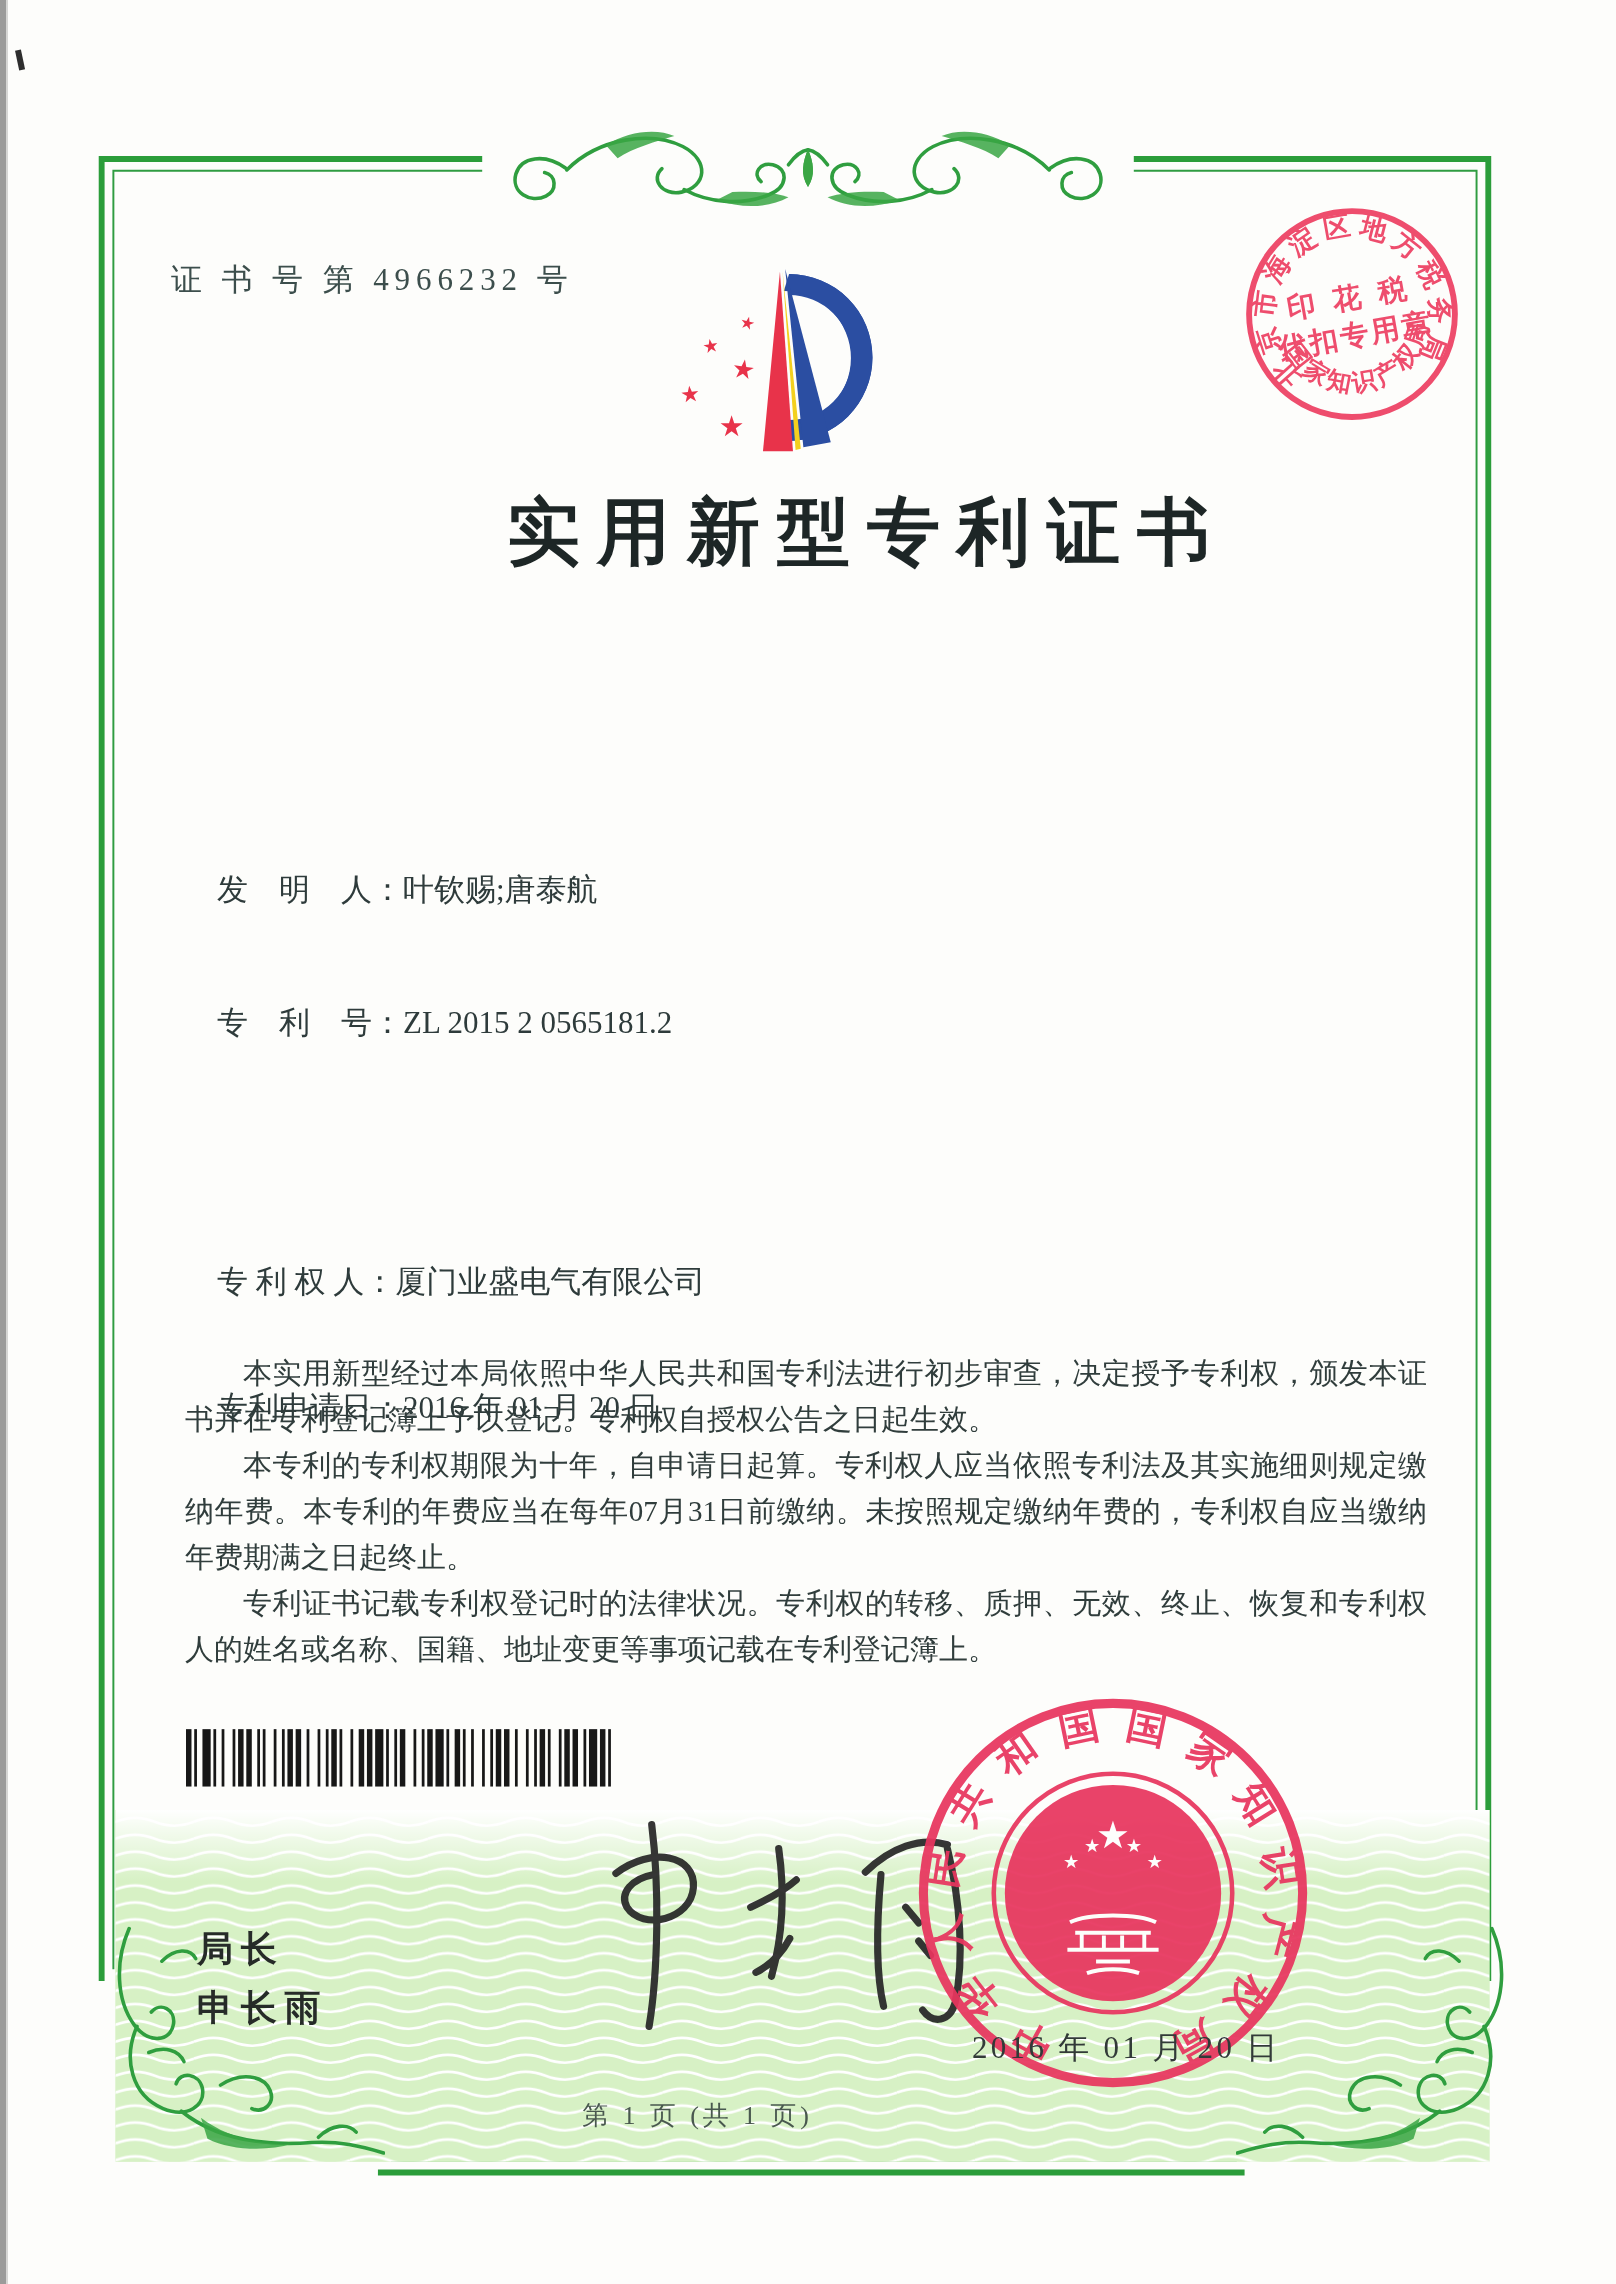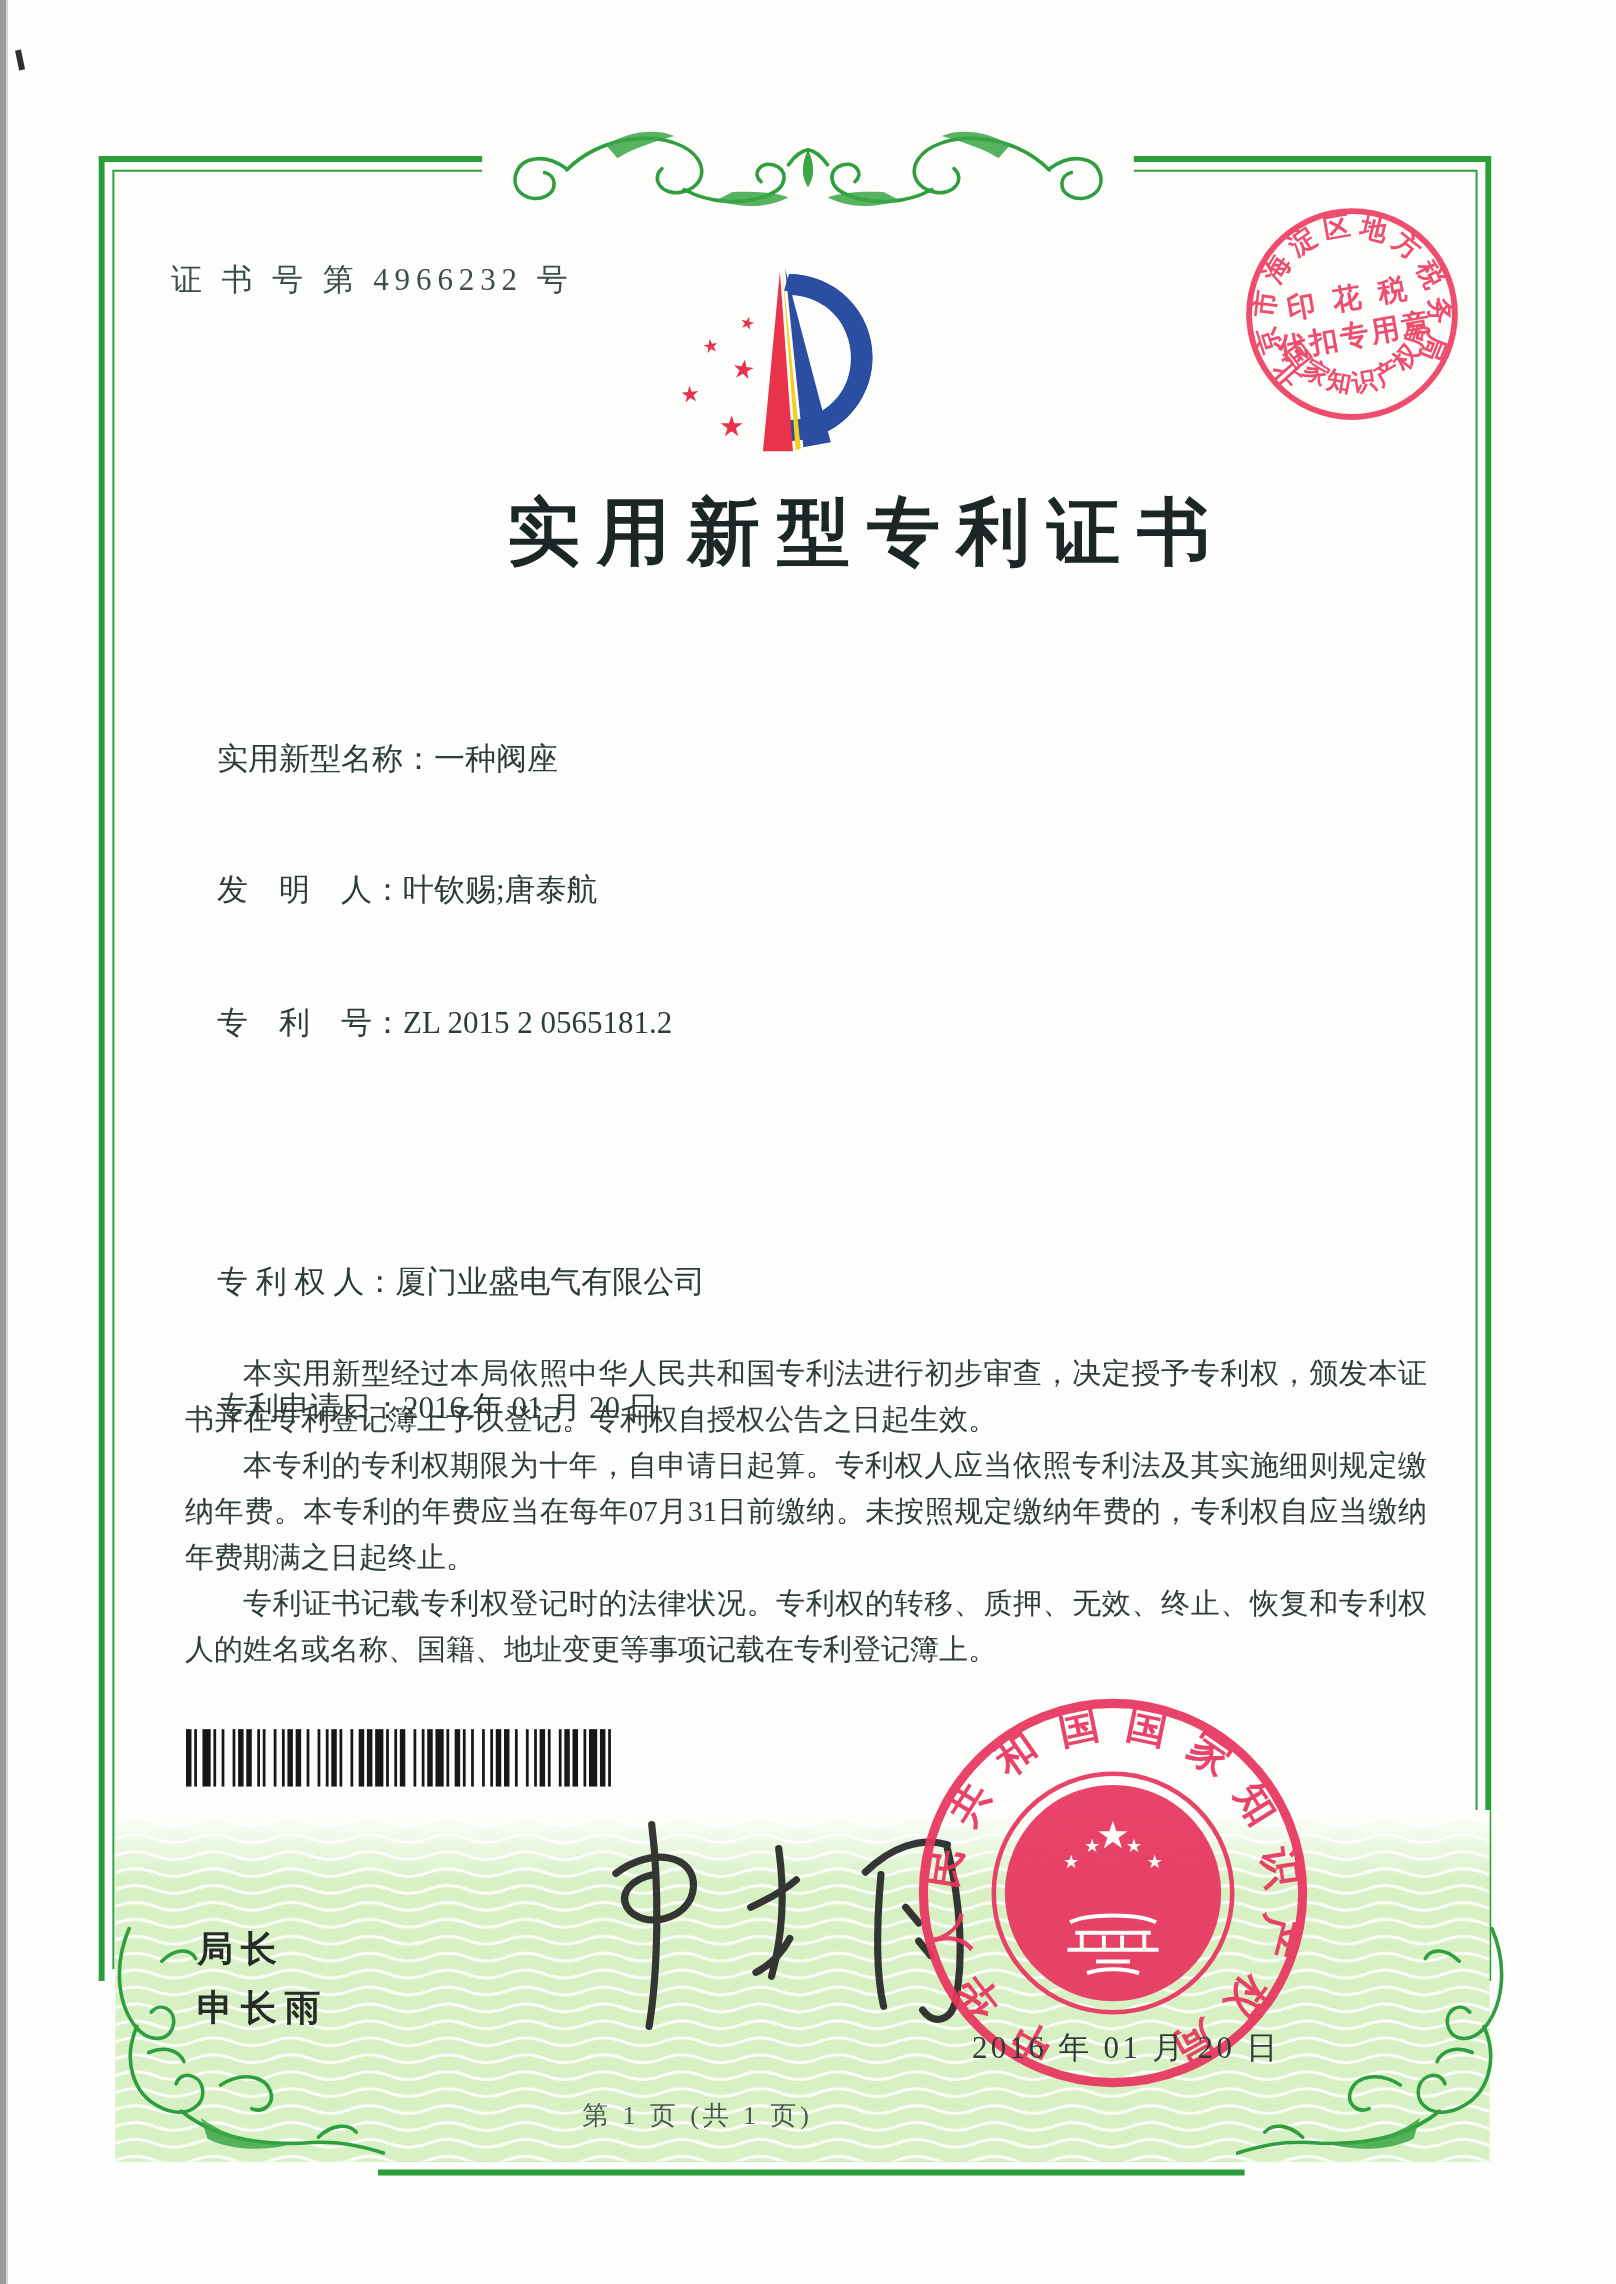--- a/index.html
+++ b/index.html
@@ -153,23 +153,20 @@
           <text x="195" y="310" transform="rotate(-41.33333333333334 195 192)">权</text>
           <text x="195" y="310" transform="rotate(-62 195 192)">局</text>
         </g>
       <text x="195" y="182" font-size="44" font-weight="700" text-anchor="middle" letter-spacing="8">印 花 税</text>
       <text x="195" y="240" font-size="44" font-weight="700" text-anchor="middle" letter-spacing="4">代扣专用章</text>
     </g>
   </svg>
 
   <div class="title">实用新型专利证书</div>
 
-  <div class="field f1">
-    <span class="lbl">实用新型名称：</span><span class="val">一种阀座</span>
-  </div>
   <div class="field f2">
     <span class="lbl">发　明　人：</span><span class="val">叶钦赐;唐泰航</span>
   </div>
   <div class="field f3">
     <span class="lbl">专　利　号：</span><span class="val">ZL 2015 2 0565181.2</span>
   </div>
   <div class="field f5">
     <span class="lbl">专 利 权 人：</span><span class="val">厦门业盛电气有限公司</span>
   </div>
   <div class="field f6">

